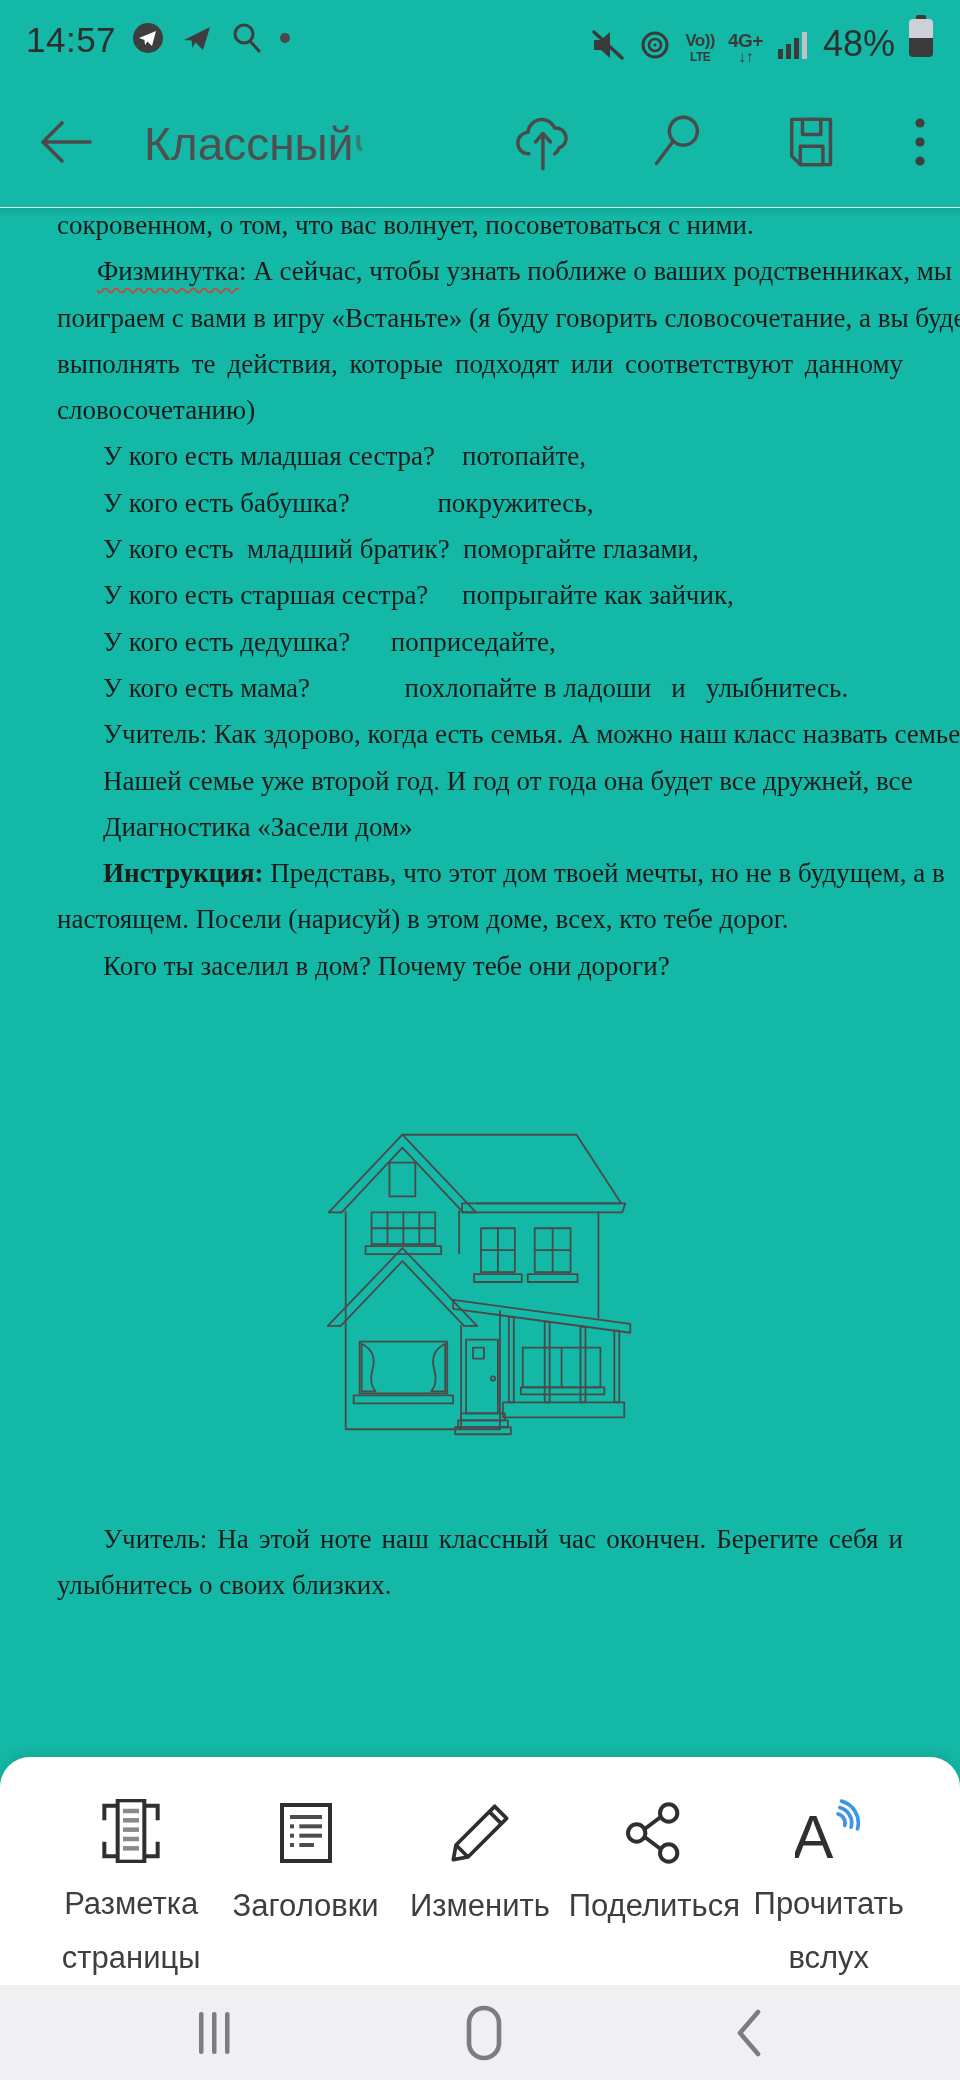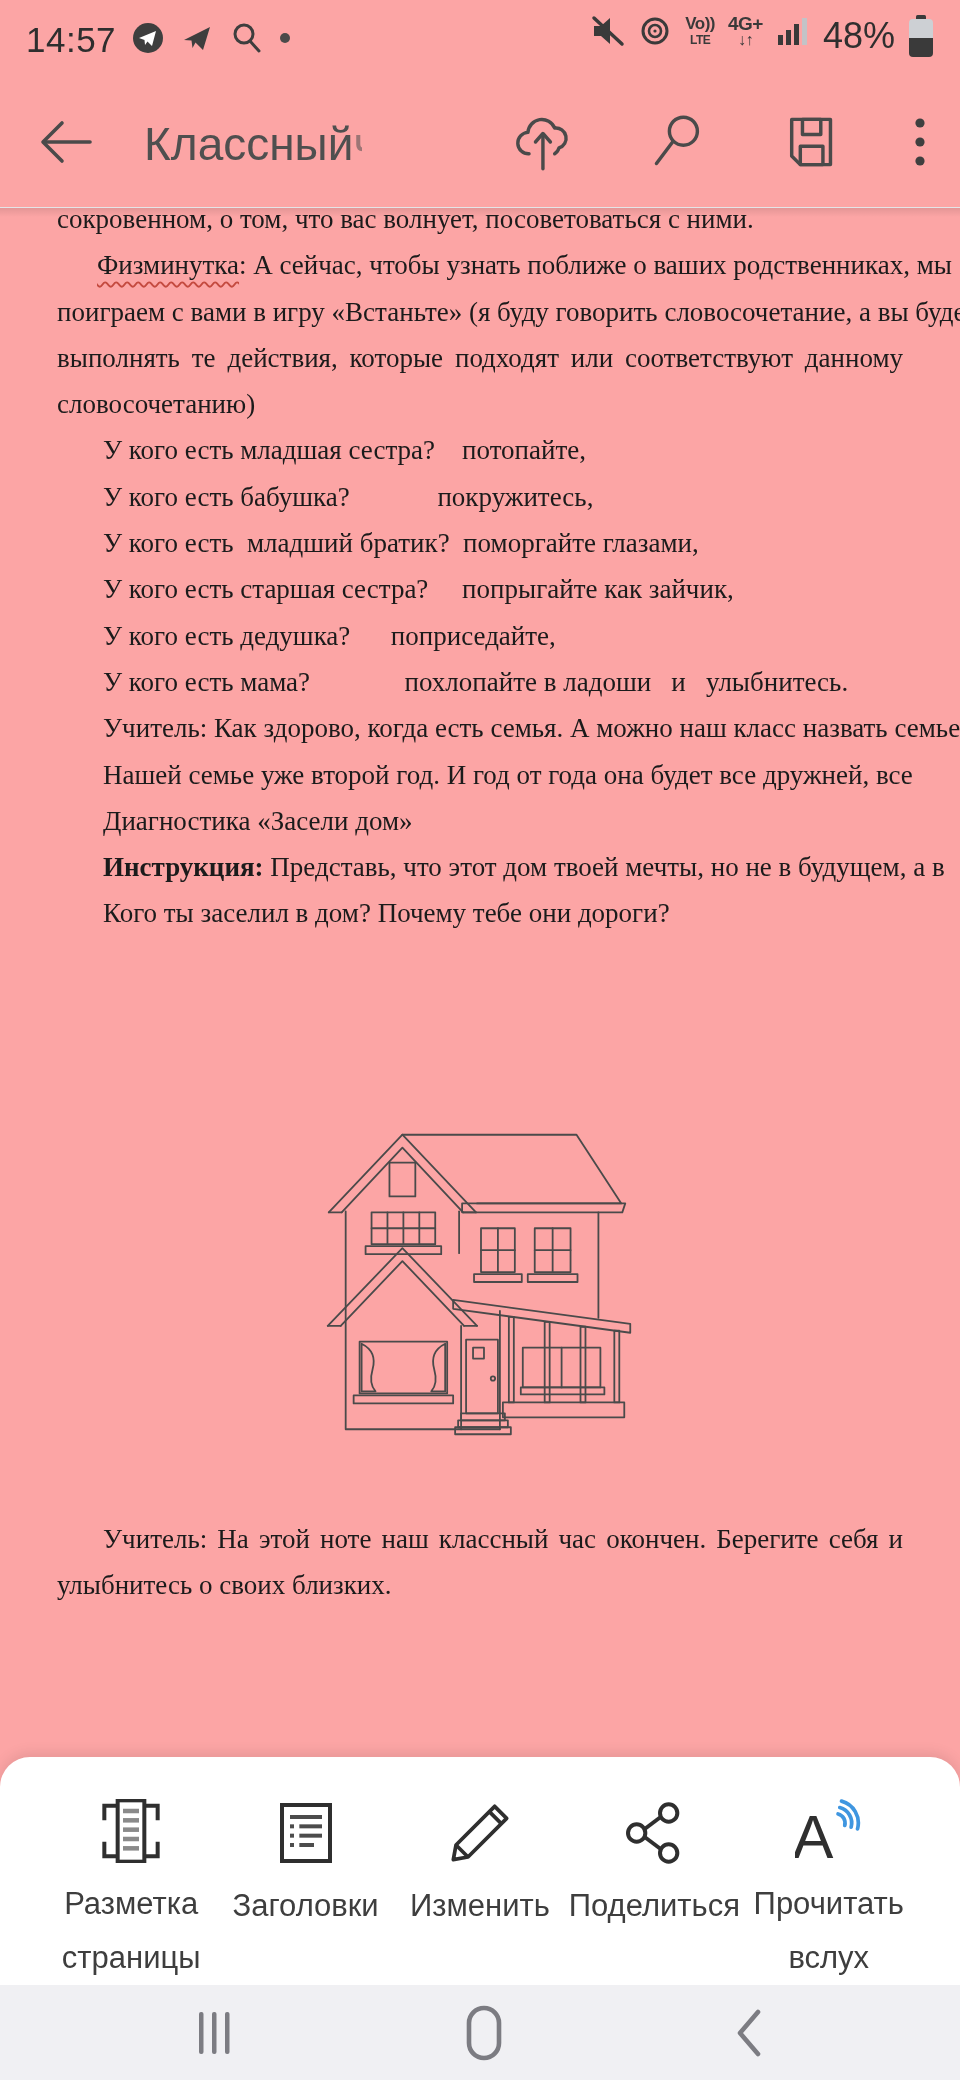--- a/index.html
+++ b/index.html
@@ -1,27 +1,27 @@
 <!DOCTYPE html>
 <html><head>
 <meta charset="utf-8">
 <style>
   * { margin:0; padding:0; box-sizing:border-box; }
   body { background:#888; }
   .phone {
-    position:relative; width:960px; height:2080px; background:#fca5a5;
+    position:relative; width:960px; height:2080px; background:#14b8a6;
     overflow:hidden; font-family:"Liberation Sans", sans-serif;
     margin:0 auto;
   }
   
   .statusbar { position:absolute; top:0; left:0; width:960px; height:80px;
     display:flex; align-items:center; justify-content:space-between;
     padding:0 26px; color:#2e2e2e; }
   .sb-left { display:flex; align-items:center; gap:15px; }
-  .sb-right { display:flex; align-items:flex-start; gap:13px; }
+  .sb-right { display:flex; align-items:flex-end; gap:13px; }
   .sb-time { font-size:35px; letter-spacing:.5px; }
   .mini-stack { text-align:center; font-weight:bold; color:#3a3a3a; }
   .mini-stack .t { font-size:17px; line-height:17px; letter-spacing:-.5px; }
   .mini-stack .b { font-size:12px; line-height:16px; letter-spacing:-.5px; }
   .sb-pct { font-size:36px; color:#2f2f2f; }
   
   .appbar { position:absolute; top:80px; left:0; width:960px; height:127px;
     display:flex; align-items:center; padding:0 34px; }
   .appbar-title { font-size:46px; color:#4f4f4f; margin-left:48px; white-space:nowrap; }
   .title-clip { display:inline-block; width:9px; overflow:hidden; vertical-align:top; opacity:.55; }
@@ -35,21 +35,21 @@
     color:#1b1b1b; }
   .docpart .dl { white-space:nowrap; }
   .dl.ind  { padding-left:46px; }
   .dl.ind2 { padding-left:40px; }
   .dl.jl   { text-align:justify; text-align-last:justify; }
   .dl.pre  { white-space:pre; }
   .dl .b   { font-weight:bold; }
   .squiggle { text-decoration:underline; text-decoration-style:wavy;
     text-decoration-color:#c44a3f; text-decoration-thickness:1.6px;
     text-underline-offset:7px; }
-  .doc-part1 { top:196px; }
+  .doc-part1 { top:202px; }
   .doc-part2 { top:1516px; }
   .house-wrap { position:absolute; left:282px; top:1100px; width:398px; height:362px; }
   
   .toolcard { position:absolute; top:1757px; left:0; width:960px; height:228px;
     background:#fff; border-radius:30px 30px 0 0;
     box-shadow:0 -4px 14px rgba(0,0,0,.09);
     display:flex; padding:38px 44px 0; }
   .tb-item { width:20%; display:flex; flex-direction:column; align-items:center; gap:14px; cursor:pointer; }
   .tb-icon { height:70px; display:flex; align-items:flex-end; justify-content:center; }
   .tb-label { font-size:31px; line-height:54px; color:#3e3e3e; text-align:center; }
@@ -180,20 +180,21 @@
     <div class="dl ind pre">У кого есть младшая сестра?    потопайте,</div>
     <div class="dl ind pre">У кого есть бабушка?             покружитесь,</div>
     <div class="dl ind pre">У кого есть  младший братик?  поморгайте глазами,</div>
     <div class="dl ind pre">У кого есть старшая сестра?     попрыгайте как зайчик,</div>
     <div class="dl ind pre">У кого есть дедушка?      поприседайте,</div>
     <div class="dl ind pre">У кого есть мама?              похлопайте в ладоши   и   улыбнитесь.</div>
     <div class="dl ind jl">Учитель: Как здорово, когда есть семья. А можно наш класс назвать семьей?</div>
     <div class="dl ind jl">Нашей семье уже второй год. И год от года она будет все дружней, все</div>
     <div class="dl ind b">Диагностика «Засели дом»</div>
     <div class="dl ind jl"><span class="b">Инструкция:</span><span> Представь, что этот дом твоей мечты, но не в будущем, а в</span></div>
+    <div class="dl">настоящем. Посели (нарисуй) в этом доме, всех, кто тебе дорог.</div>
     <div class="dl ind">Кого ты заселил в дом? Почему тебе они дороги?</div>
   </div>
 
   <div class="house-wrap">
     <svg width="398" height="362" viewBox="0 0 400 362">
       <g stroke="#4a4a4a" stroke-width="1.8" fill="none" stroke-linejoin="round" stroke-linecap="round">
         <path d="M64,111 V330 H219"></path>
         <path d="M178,111 V153"></path>
         <path d="M47,112 L121,34 L195,112"></path>
         <path d="M60,112 L121,47 L182,112"></path>

